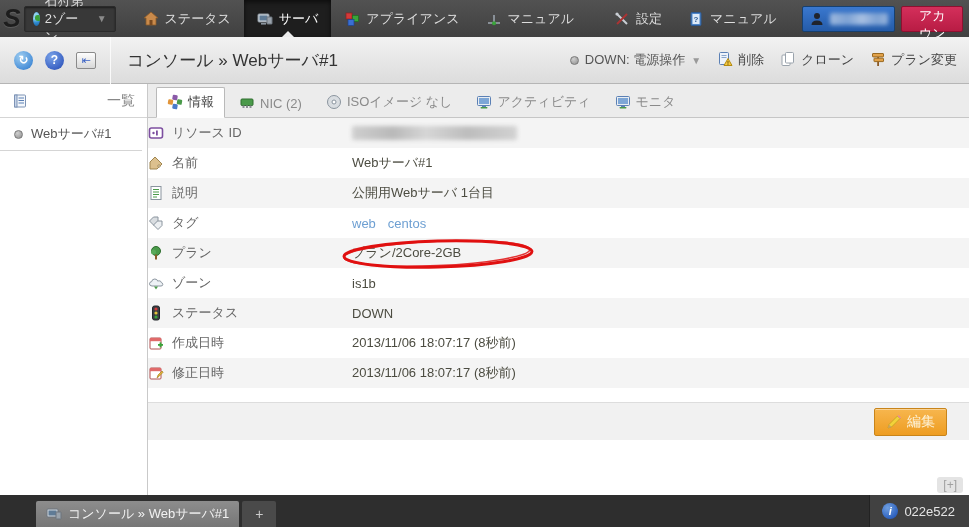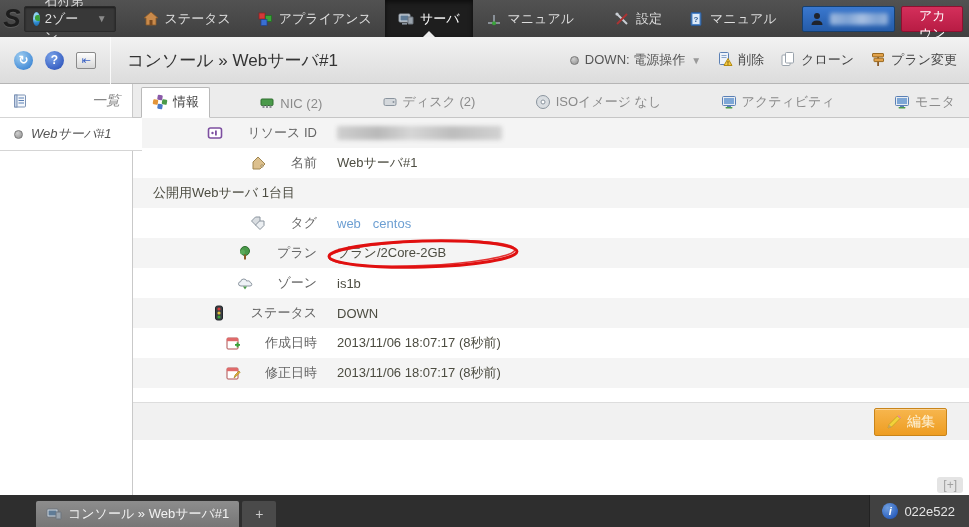--- a/index.html
+++ b/index.html
@@ -34,36 +34,36 @@
   .page-title { font-size:17px; font-weight:normal; color:#333; padding-left:16px; }
   .tb-right { margin-left:auto; display:flex; align-items:center; gap:16px; padding-right:12px; color:#555; }
   .power { display:flex; align-items:center; gap:6px; cursor:pointer; }
   .gray-dot { width:9px; height:9px; border-radius:50%; background:radial-gradient(circle at 35% 30%,#cfcfcf,#8f8f8f); border:1px solid #7a7a7a; }
   .power .caret { color:#999; font-size:10px; }
   .tb-action { display:flex; align-items:flex-start; gap:5px; cursor:pointer; color:#474747; }
   .svg16 { width:16px; height:16px; flex:0 0 auto; }
 
   
   .body { display:flex; height:411px; position:relative; }
-  .sidebar { width:133px; border-right:1px solid #c9c9c9; background:#fff; flex:0 0 auto;font-style:italic; }
+  .sidebar { width:148px; border-right:1px solid #c9c9c9; background:#fff; flex:0 0 auto; }
   .sb-header { height:34px; display:flex; align-items:center; border-bottom:1px solid #d5d5d5; padding:0 12px; color:#888; }
   .sb-header .hl { margin-left:auto; font-size:14px; }
   .sb-item { height:33px; display:flex; align-items:center; gap:8px; padding:0 14px; background:#fff; border-bottom:1px solid #d5d5d5; width:142px; position:relative; z-index:3; cursor:pointer; color:#555; }
   .main { flex:1; background:#fff; position:relative; }
 
   
-  .tabs { height:34px; background:#ececec; border-bottom:1px solid #c6c6c6; display:flex; align-items:flex-end; padding-left:8px;justify-content:space-between; }
+  .tabs { height:34px; background:#ececec; border-bottom:1px solid #c6c6c6; display:flex; align-items:flex-end; padding-left:8px; }
   .tab { display:flex; align-items:center; gap:5px; padding:5px 10px 6px; color:#8a8a8a; cursor:pointer; white-space:nowrap; margin-right:4px; }
   .tab.active { background:#fff; border:1px solid #b9b9b9; border-bottom:1px solid #fff; margin-bottom:-1px; border-radius:2px 2px 0 0; color:#444; position:relative; z-index:2; }
 
   
   .rows { }
   .row { height:30px; display:flex; align-items:center; }
   .row:nth-child(odd) { background:#f4f4f4; }
-  .row-label { width:184px; display:flex; align-items:center; justify-content:flex-end; gap:24px; color:#666; }
+  .row-label { width:184px; display:flex; align-items:center; justify-content:flex-start; gap:8px; color:#666; }
   .row-value { margin-left:20px; color:#4c4c41; display:flex; align-items:center; gap:6px; position:relative; }
   .tag-link { color:#6d9fd2; cursor:pointer; margin-right:6px; }
   .blurred-id { width:165px; height:14px; border-radius:2px; background:linear-gradient(90deg,#cfcfcf,#b9b9b9 25%,#d6d6d6 45%,#bdbdbd 70%,#d2d2d2); filter:blur(2px); }
   .ellipse-overlay { position:absolute; left:-14px; top:-7px; width:200px; height:34px; pointer-events:none; }
 
   
   .footer-strip { margin-top:14px; height:38px; background:#f1f1f1; border-top:1px solid #ddd; display:flex; align-items:center; justify-content:flex-end; padding-right:22px; }
   .edit-btn { display:flex; align-items:center; gap:5px; background:linear-gradient(#f7b64e,#ee9d22); border:1px solid #c8841a; border-radius:2px; color:#fdf3d9; padding:4px 11px; font-size:14px; cursor:pointer; font-family:inherit; box-shadow:inset 0 1px 0 rgba(255,255,255,.4); }
   .expand-box { position:absolute; right:6px; bottom:2px; background:#e4e4e4; color:#a0a0a0; border-radius:3px; padding:1px 6px; font-size:12px; cursor:pointer; }
 
@@ -87,37 +87,37 @@
       <span class="caret">▼</span>
     </div>
     <nav class="nav">
       <div class="nav-item">
         <svg class="svg16" viewBox="0 0 16 16">
             <polygon points="8,1 15,7 13,7 13,14 3,14 3,7 1,7" fill="#c98a4b" stroke="#8a5a28" stroke-width="0.8"></polygon>
             <rect x="6.5" y="9" width="3" height="5" fill="#7a4a20"></rect>
           </svg>
         <span>ステータス</span>
       </div>
-      <div class="nav-item">
-        <svg class="svg16" viewBox="0 0 16 16">
-            <rect x="2" y="2" width="6" height="6" fill="#d23a3a" stroke="#8f1f1f" stroke-width="0.7"></rect>
-            <rect x="8.5" y="4.5" width="6" height="6" fill="#3aa43a" stroke="#1f6e1f" stroke-width="0.7"></rect>
-            <rect x="4" y="8.5" width="6" height="6" fill="#3a6fd2" stroke="#1f418f" stroke-width="0.7"></rect>
-          </svg>
-        <span>アプライアンス</span>
-      </div>
       <div class="nav-item active">
         <svg class="svg16" viewBox="0 0 16 16">
             <rect x="1" y="3" width="11" height="8" rx="1" fill="#cfd6dd" stroke="#8a949e"></rect>
             <rect x="2.5" y="4.5" width="8" height="5" fill="#5f7b96"></rect>
             <rect x="10" y="6" width="5" height="7" rx="0.5" fill="#9aa3ac" stroke="#6c757e"></rect>
             <rect x="4" y="12" width="5" height="1.6" fill="#8a949e"></rect>
           </svg>
         <span>サーバ</span>
         <span class="notch"></span>
+      </div>
+      <div class="nav-item">
+        <svg class="svg16" viewBox="0 0 16 16">
+            <rect x="2" y="2" width="6" height="6" fill="#d23a3a" stroke="#8f1f1f" stroke-width="0.7"></rect>
+            <rect x="8.5" y="4.5" width="6" height="6" fill="#3aa43a" stroke="#1f6e1f" stroke-width="0.7"></rect>
+            <rect x="4" y="8.5" width="6" height="6" fill="#3a6fd2" stroke="#1f418f" stroke-width="0.7"></rect>
+          </svg>
+        <span>アプライアンス</span>
       </div>
       <div class="nav-item">
         <svg class="svg16" viewBox="0 0 16 16">
             <line x1="2" y1="12" x2="14" y2="12" stroke="#9aa3ac" stroke-width="1.6"></line>
             <line x1="8" y1="4" x2="8" y2="12" stroke="#9aa3ac" stroke-width="1.6"></line>
             <circle cx="8" cy="12.2" r="2" fill="#3aa43a"></circle>
           </svg>
         <span>マニュアル</span>
       </div>
       <div class="gap"></div>
@@ -224,27 +224,20 @@
           <svg class="svg16" viewBox="0 0 16 16">
               <rect x="2" y="4" width="12" height="6.5" rx="1" fill="#4a9a4a" stroke="#2e6e2e"></rect>
               <rect x="3.5" y="10.5" width="2" height="2.5" fill="#8a8f94"></rect>
               <rect x="7" y="10.5" width="2" height="2.5" fill="#8a8f94"></rect>
               <rect x="10.5" y="10.5" width="2" height="2.5" fill="#8a8f94"></rect>
             </svg>
           <span>NIC (2)</span>
         </div>
         <div class="tab">
           <svg class="svg16" viewBox="0 0 16 16">
-              <rect x="2" y="4.5" width="12" height="7" rx="1.5" fill="#d4d8dc" stroke="#8a949e"></rect>
-              <circle cx="11.5" cy="8" r="1" fill="#8a949e"></circle>
-            </svg>
-          <span>ディスク (2)</span>
-        </div>
-        <div class="tab">
-          <svg class="svg16" viewBox="0 0 16 16">
               <circle cx="8" cy="8" r="6.5" fill="#d9dde1" stroke="#8a949e"></circle>
               <circle cx="8" cy="8" r="2" fill="#fff" stroke="#8a949e"></circle>
             </svg>
           <span>ISOイメージ なし</span>
         </div>
         <div class="tab">
           <svg class="svg16" viewBox="0 0 16 16">
               <rect x="1.5" y="2.5" width="13" height="9" rx="1" fill="#e8edf2" stroke="#5b80b5"></rect>
               <rect x="3" y="4" width="10" height="6" fill="#7da6d6"></rect>
               <rect x="6" y="11.5" width="4" height="1.5" fill="#5b80b5"></rect>
@@ -284,20 +277,30 @@
             <svg class="svg16" viewBox="0 0 16 16">
                 <path d="M2 7 L7 2 L14 2 L14 9 L9 14 Z" fill="#dcc08e" stroke="#a08650" transform="rotate(180 8 8)"></path>
                 <circle cx="11" cy="11" r="1.2" fill="#fff" stroke="#a08650"></circle>
               </svg>
             <span>名前</span>
           </div>
           <div class="row-value">Webサーバ#1</div>
         </div>
 
         <div class="row">
+          <div class="row-label">
+            <svg class="svg16" viewBox="0 0 16 16">
+                <rect x="3" y="1.5" width="10" height="13" fill="#fff" stroke="#8a949e"></rect>
+                <line x1="5" y1="4.5" x2="11" y2="4.5" stroke="#4a9a4a"></line>
+                <line x1="5" y1="7" x2="11" y2="7" stroke="#4a9a4a"></line>
+                <line x1="5" y1="9.5" x2="11" y2="9.5" stroke="#4a9a4a"></line>
+                <line x1="5" y1="12" x2="9" y2="12" stroke="#4a9a4a"></line>
+              </svg>
+            <span>説明</span>
+          </div>
           <div class="row-value">公開用Webサーバ 1台目</div>
         </div>
 
         <div class="row">
           <div class="row-label">
             <svg class="svg16" viewBox="0 0 16 16">
                 <path d="M1.5 6 L5.5 2 L10 2 L10 6.5 L6 10.5 Z" fill="#d9dde1" stroke="#8a949e"></path>
                 <path d="M5.5 10 L9.5 6 L14 6 L14 10.5 L10 14.5 Z" fill="#eceff2" stroke="#8a949e"></path>
               </svg>
             <span>タグ</span>

